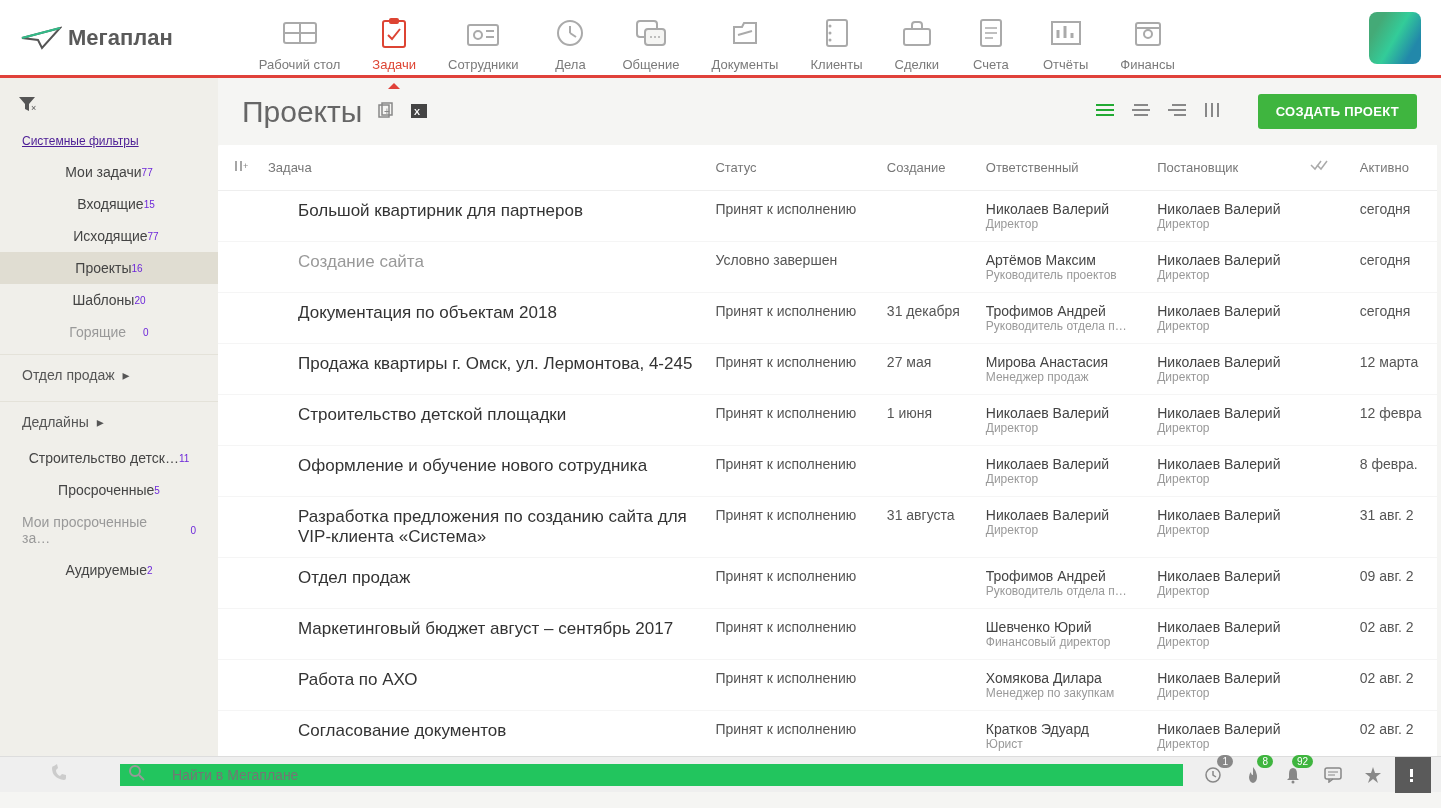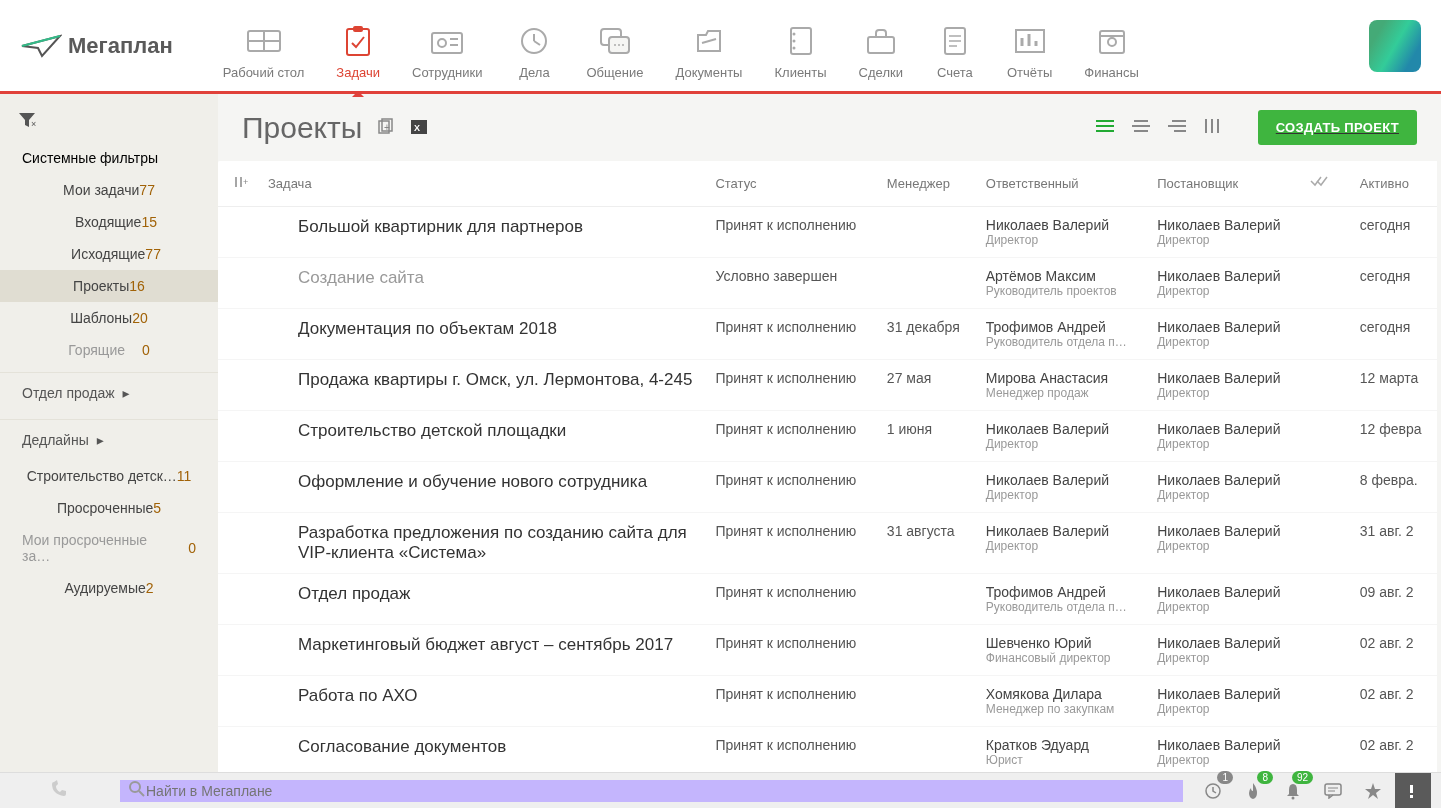--- a/index.html
+++ b/index.html
@@ -1,48 +1,48 @@
 <!DOCTYPE html>
 <html><head>
 <meta charset="utf-8">
 <style>
 * { margin:0; padding:0; box-sizing:border-box; font-family:"Segoe UI",Arial,sans-serif; }
 body { background:#f5f5f3; color:#333; overflow:hidden; width:1441px; height:808px; }
 
 
-.topnav { height:94px; background:#fff; display:flex; align-items:center; padding:0 20px; border-bottom:3px solid #e0413a; }
+.topnav { height:78px; background:#fff; display:flex; align-items:center; padding:0 20px; border-bottom:3px solid #e0413a; }
 .logo { display:flex; align-items:center; gap:6px; font-size:22px; color:#5a5a5a; font-weight:600; margin-right:50px; }
 .logo svg { width:42px; height:28px; }
-.nav-items { display:flex; gap:32px; align-items:center; }
+.nav-items { display:flex; gap:32px; align-items:center;margin-left:36px; }
 .nav-item { display:flex; flex-direction:column; align-items:center; gap:6px; cursor:pointer; color:#7a7a7a; font-size:13px; padding-top:12px; }
 .nav-item .nav-icon { width:40px; height:36px; display:flex; align-items:center; justify-content:center; }
 .nav-item.active { color:#d43; position:relative; }
 .nav-item.active::after { content:""; position:absolute; bottom:-17px; left:50%; transform:translateX(-50%); border:6px solid transparent; border-bottom-color:#e0413a; }
 .avatar { width:52px; height:52px; border-radius:8px; background:linear-gradient(120deg,#4a7 20%,#3c9 50%,#28a 80%); margin-left:auto; }
 
 
 .content { display:flex; height:calc(100% - 94px - 36px); }
 
 
 .sidebar { width:218px; background:#f0efea; overflow-y:auto; padding-top:10px; }
 .filter-icon { padding:8px 18px; color:#555; }
-.side-section-title { font-size:14px; color:#000000; padding:10px 22px 8px; }
+.side-section-title { font-size:12px; color:#4c1d95; padding:10px 22px 8px;text-decoration:underline; }
 .side-item { display:flex; justify-content:center; align-items:center; padding:8px 22px; font-size:14px; color:#444; cursor:pointer; }
 .side-item.sub { padding-left:36px; }
 .side-item.active { background:#e0ddd2; }
-.side-item .count { color:#a16207; font-size:14px; }
+.side-item .count { color:#6d28d9; font-size:10px; }
 .side-group { padding:12px 22px; font-size:14px; color:#555; display:flex; align-items:center; gap:8px; border-top:1px solid #e4e2d9; margin-top:6px;}
 .side-item.muted{color:#999;gap:17px;}
 
 
 .main { flex:1; overflow:hidden; display:flex; flex-direction:column; }
 .page-header { display:flex; align-items:center; padding:16px 24px; gap:14px; }
 .page-title { font-size:30px; color:#666; font-weight:400; }
 .header-icon { width:20px; height:20px; color:#888; cursor:pointer; }
-.header-right { margin-left:auto; display:flex; align-items:center; gap:38px;text-decoration:underline; }
+.header-right { margin-left:auto; display:flex; align-items:center; gap:38px; }
 .view-toggles { display:flex; gap:18px; align-items:center; }
 .view-toggle { cursor:pointer; color:#888; }
 .view-toggle.active { color:#2a3; }
 .create-btn { background:#3fb53f; color:#fff; padding:10px 18px; border:none; border-radius:3px; font-size:13px; font-weight:600; cursor:pointer; letter-spacing:.3px; }
 
 
 .table-wrap { flex:1; overflow:auto; background:#fff; margin:0 4px 0 0; border-radius:2px 0 0 0; }
 table { width:100%; border-collapse:collapse; }
 thead th { text-align:left; font-size:13px; color:#777; font-weight:500; padding:14px 10px; border-bottom:1px solid #eee; background:#fff; position:sticky; top:0; }
 thead th:first-child { width:40px; padding-left:16px; }
@@ -51,21 +51,21 @@
 .task-name { font-size:17px; color:#333; max-width:420px; }
 .task-name.dim { color:#999; }
 .person .role { font-size:12px; color:#999; }
 td.status, td.deadline, td.activity { font-size:14px; color:#555; white-space:nowrap; }
 .col-task{padding-left:40px !important;}
 .col-check{width:50px;}
 
 
 .bottombar { height:36px; background:#efefef; display:flex; align-items:center; padding:0 10px; gap:12px; border-top:1px solid #ddd; }
 .bottombar .phone { color:#bbb; padding:0 40px; }
-.search-wrap { flex:1; display:flex; align-items:center; gap:0; background:#c4b5fd; padding:0 8px; }
+.search-wrap { flex:1; display:flex; align-items:center; gap:26px; background:#22c55e; padding:0 8px; }
 .search-wrap input { border:none; background:transparent; outline:none; font-size:14px; color:#555; width:100%; }
 .b-icons { display:flex; gap:4px; }
 .b-icon { width:36px; height:36px; display:flex; align-items:center; justify-content:center; color:#888; cursor:pointer; position:relative; }
 .b-icon.dark { background:#5a5a5a; color:#fff; }
 .badge { position:absolute; top:-2px; right:-2px; background:#3fb53f; color:#fff; font-size:10px; border-radius:8px; padding:1px 5px; }
 .badge.grey{background:#888;}
 </style>
 </head>
 <body>
 
@@ -307,21 +307,21 @@
       <table>
         <thead>
           <tr>
             <th><svg width="14" height="14">
                   <line x1="2" y1="2" x2="2" y2="12" stroke="#888" stroke-width="1.5"></line>
                   <line x1="7" y1="2" x2="7" y2="12" stroke="#888" stroke-width="1.5"></line>
                   <text x="9" y="10" font-size="9" fill="#888">+</text>
                 </svg></th>
             <th>Задача</th>
             <th>Статус</th>
-            <th>Менеджер</th>
+            <th>Создание</th>
             <th>Ответственный</th>
             <th>Постановщик</th>
             <th class="col-check"><svg width="18" height="12">
                   <path d="M1 5 L5 9 L11 1" fill="none" stroke="#aaa" stroke-width="1.5"></path>
                   <path d="M7 5 L11 9 L17 1" fill="none" stroke="#aaa" stroke-width="1.5"></path>
                 </svg></th>
             <th>Активно</th>
           </tr>
         </thead>
         <tbody id="table-body">

